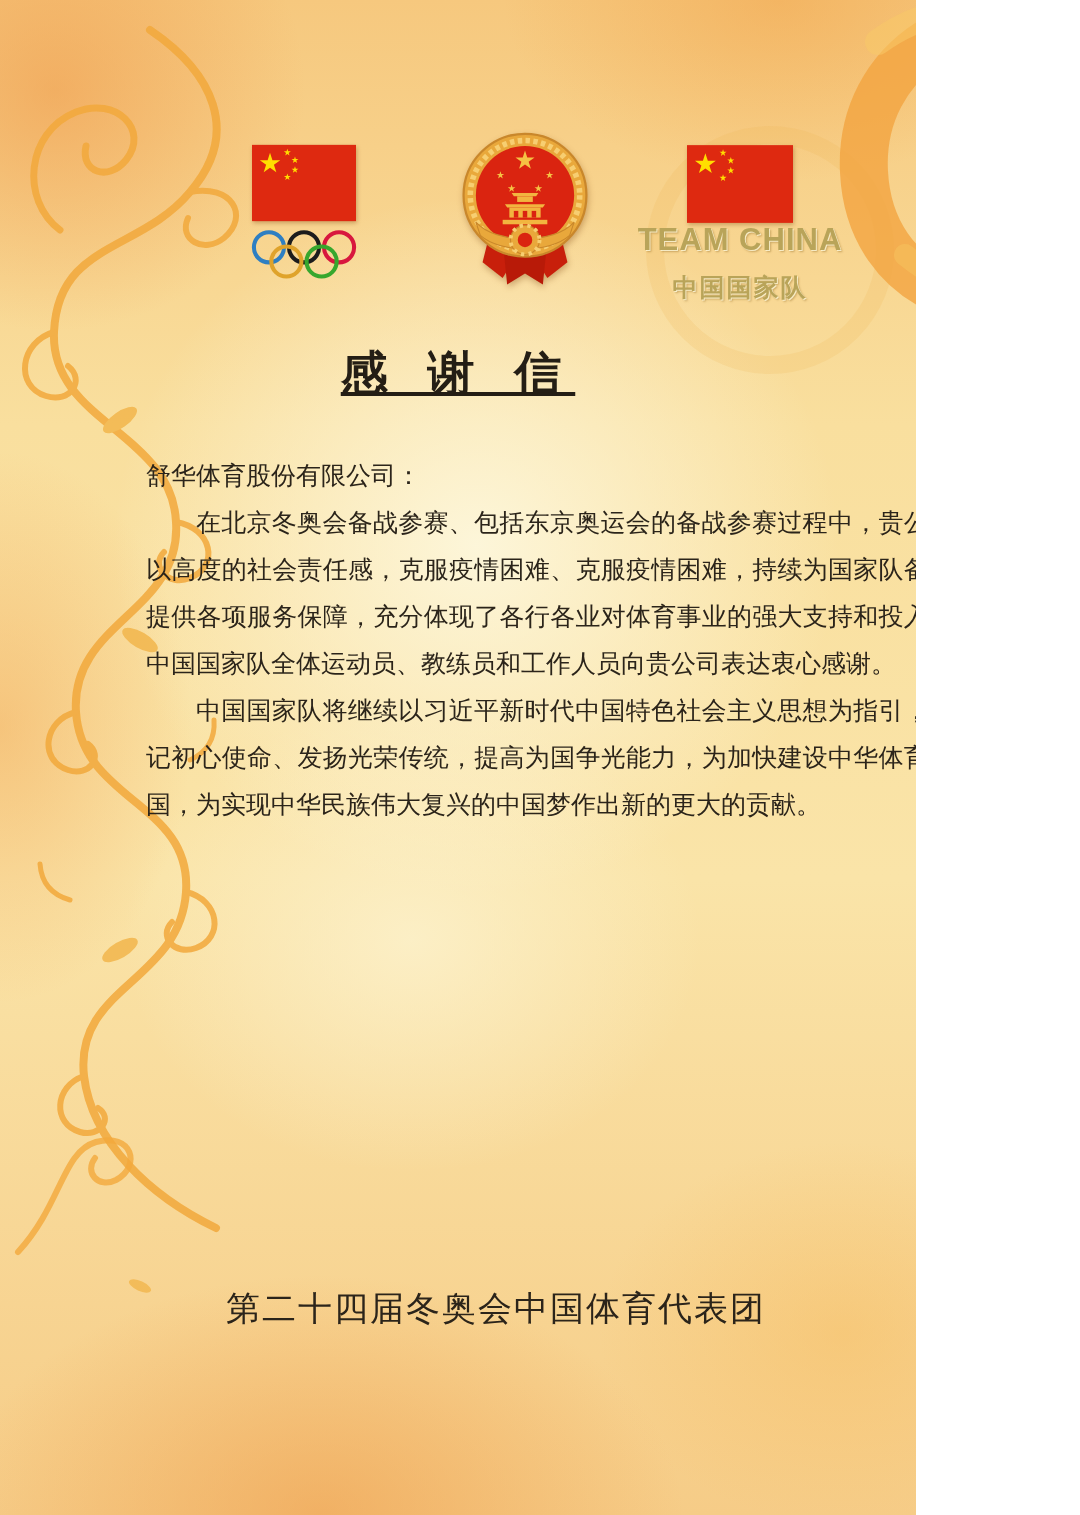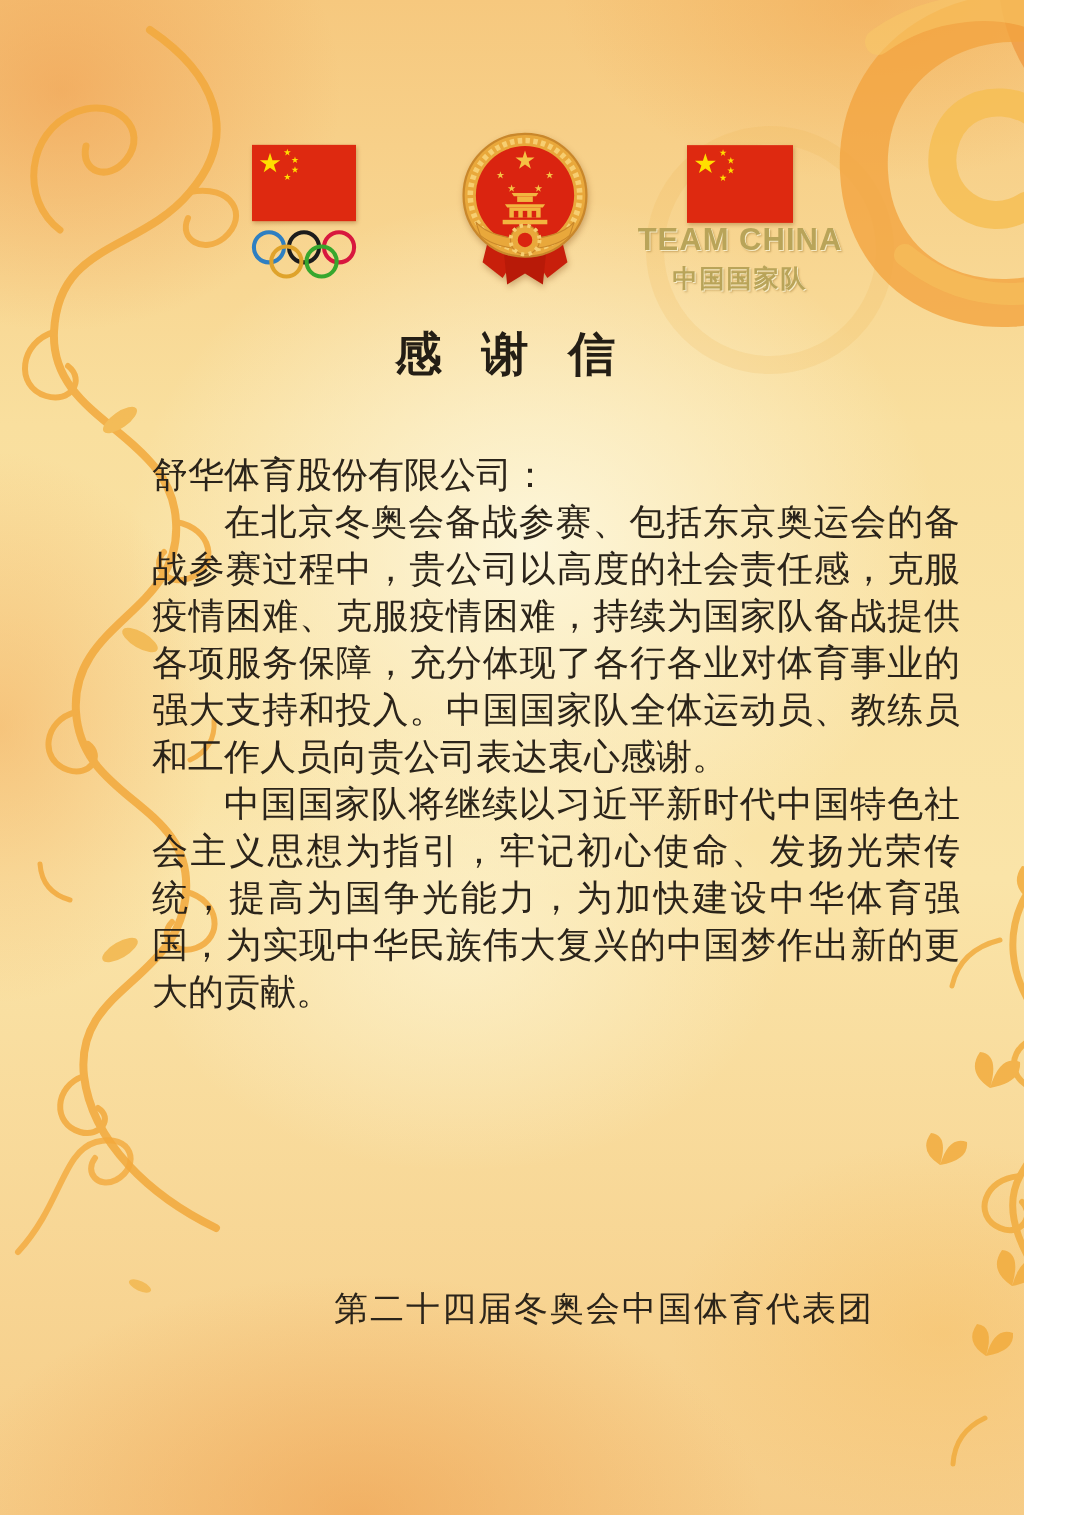--- a/index.html
+++ b/index.html
@@ -1,18 +1,18 @@
 <!DOCTYPE html>
 <html><head>
 <meta charset="utf-8">
 <style>
   html,body{margin:0;padding:0;}
   .page{
     position:relative;
-    width:1024px;height:1515px;
+    width:916px;height:1515px;
     overflow:hidden;
     font-family:"Liberation Serif","DejaVu Serif",serif;
     background:
       radial-gradient(ellipse 55% 32% at 52% 36%, rgba(253,247,220,.95), rgba(253,247,220,0) 72%),
       radial-gradient(ellipse 45% 22% at 45% 62%, rgba(252,241,203,.85), rgba(252,241,203,0) 70%),
       radial-gradient(ellipse 38% 22% at 6% 6%, rgba(238,150,70,.55), rgba(238,150,70,0) 72%),
       radial-gradient(ellipse 30% 26% at 0% 48%, rgba(242,166,83,.50), rgba(242,166,83,0) 70%),
       radial-gradient(ellipse 55% 22% at 35% 100%, rgba(238,158,76,.60), rgba(238,158,76,0) 72%),
       radial-gradient(ellipse 38% 18% at 92% 88%, rgba(246,190,100,.50), rgba(246,190,100,0) 70%),
       radial-gradient(ellipse 40% 16% at 85% 0%, rgba(240,158,66,.45), rgba(240,158,66,0) 75%),
@@ -24,26 +24,26 @@
   .flag-left{left:252px;top:142px;width:104px;height:82px;}
   .flag-right{left:687px;top:142px;width:106px;height:84px;}
   .rings{position:absolute;left:251px;top:227px;width:106px;height:56px;}
   .rings svg{width:100%;height:100%;display:block;}
   .emblem{position:absolute;left:458px;top:124px;width:134px;height:176px;}
   .emblem svg{width:100%;height:100%;display:block;filter:drop-shadow(1px 3px 3px rgba(120,60,10,.35));}
   .team-china{position:absolute;left:636px;top:222px;width:208px;text-align:center;color:#B9A459;}
   .tc-en{font-size:31px;font-weight:bold;letter-spacing:1px;
          font-family:"Liberation Sans","DejaVu Sans",sans-serif;
          text-shadow:1px 1px 0 rgba(255,250,220,.8),2px 2px 2px rgba(150,110,40,.45);}
-  .tc-cn{font-size:25px;font-weight:bold;margin-top:4px;letter-spacing:2px;
+  .tc-cn{font-size:25px;font-weight:bold;margin-top:13px;letter-spacing:2px;
          text-shadow:1px 1px 0 rgba(255,250,220,.8),2px 2px 2px rgba(150,110,40,.45);}
-  .title{position:absolute;left:0;top:323px;width:100%;margin:0;text-align:center;
-         font-size:47px;font-weight:bold;color:#241E15;letter-spacing:14px;}
-  .body{position:absolute;left:152px;top:452px;width:808px;
-        font-size:36px;line-height:47px;color:#2B241A;text-align:justify;}
+  .title{position:absolute;left:0;top:342px;width:100%;margin:0;text-align:center;
+         font-size:47px;font-weight:bold;color:#241E15;letter-spacing:14px;text-decoration:underline;}
+  .body{position:absolute;left:146px;top:452px;width:808px;
+        font-size:25px;line-height:47px;color:#2B241A;text-align:justify;}
   .body p{margin:0;text-indent:2em;}
   .body p.salutation{text-indent:0;}
   .signature{position:absolute;top:1286px;right:150px;
              font-size:34px;color:#2B241A;letter-spacing:2px;}
 </style>
 </head>
 <body>
 
 <div class="page">
 

